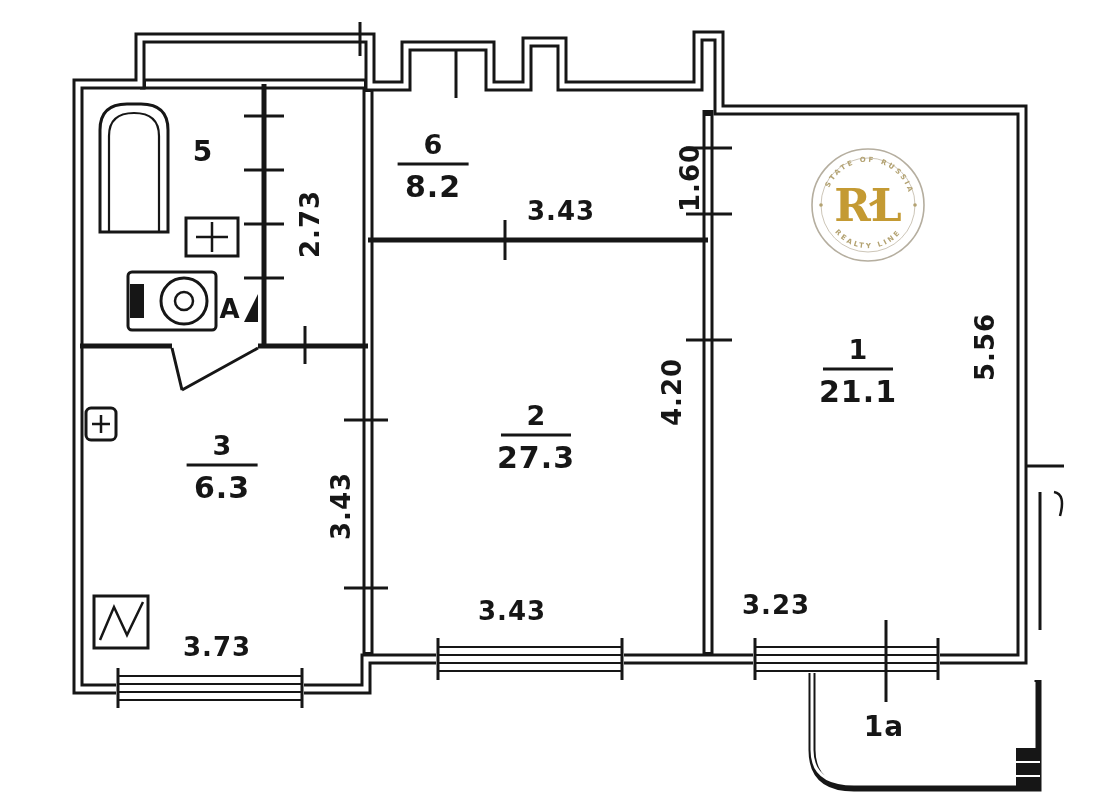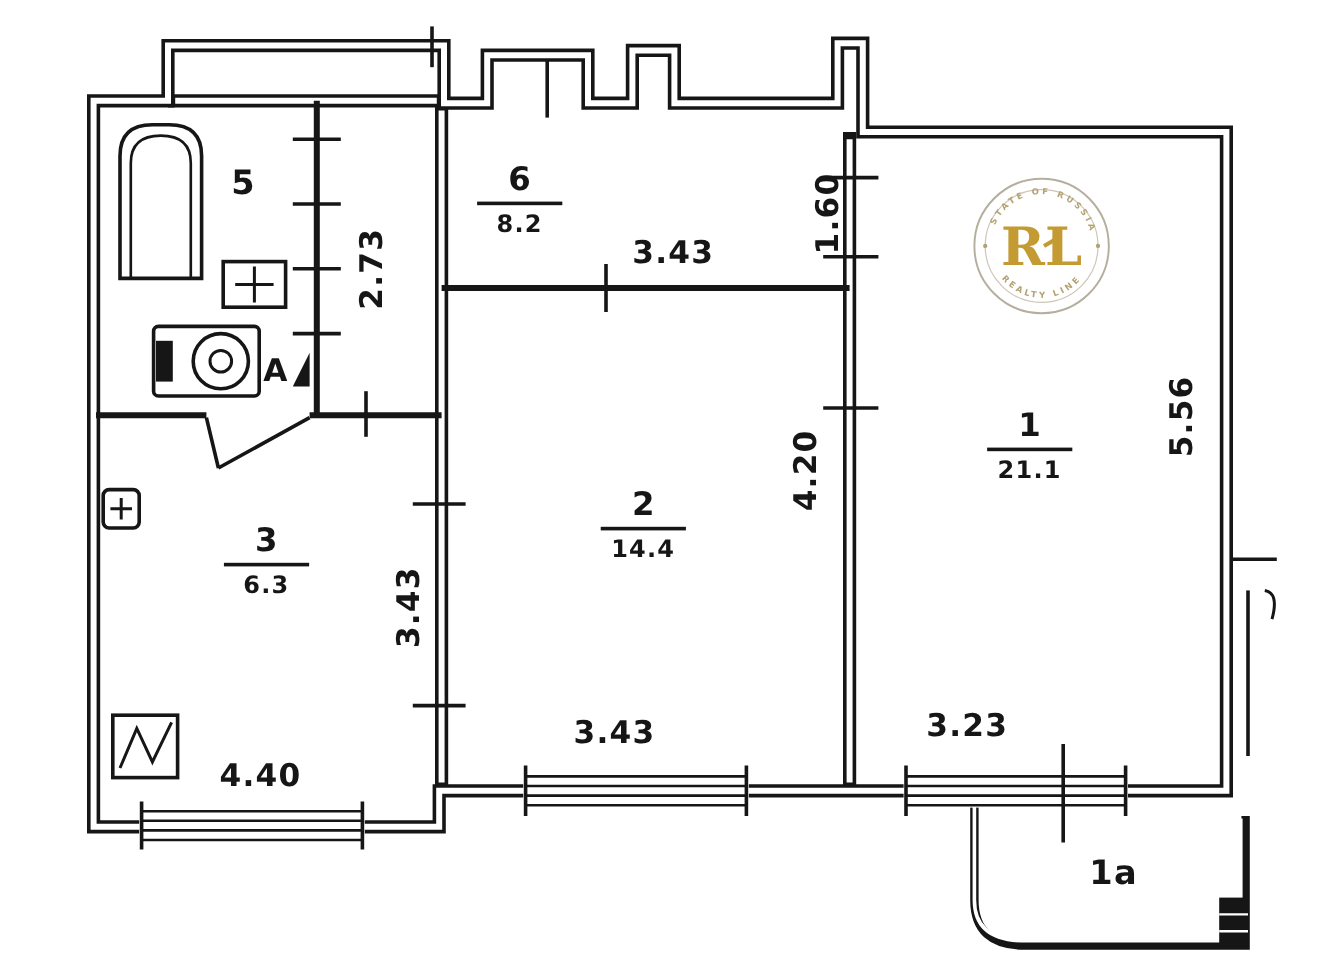--- a/index.html
+++ b/index.html
@@ -22,21 +22,21 @@
     line-height:1.05;
   }
   .vert{transform:translate(-50%,-50%) rotate(-90deg);}
   .frac{
     position:absolute;
     transform:translate(-50%,-50%);
     display:flex;flex-direction:column;align-items:center;
     color:#161616;font-weight:bold;
   }
   .frac .num{font-size:27px;border-bottom:3px solid #161616;padding:0 26px 3px;}
-  .frac .area{font-size:20px;padding-top:3px;letter-spacing:1px;}
+  .frac .area{font-size:30px;padding-top:3px;letter-spacing:1px;}
   .single{font-size:28px;}
 </style>
 </head>
 <body>
 
 <div id="stage">
 
   <svg id="plan-svg" width="1108" height="802" viewBox="0 0 1108 802">
 
     <g>
@@ -156,42 +156,42 @@
     <span class="num">6</span>
     <span class="area">8.2</span>
   </div>
 
   <div class="lbl" style="left:561px;top:212px">3.43</div>
 
   <div class="lbl vert" style="left:691px;top:178px">1.60</div>
 
   <div class="frac" style="left:536px;top:437px">
     <span class="num">2</span>
-    <span class="area">14.4</span>
+    <span class="area">27.3</span>
   </div>
 
   <div class="lbl vert" style="left:673px;top:392px">4.20</div>
 
   <div class="frac" style="left:858px;top:371px">
     <span class="num">1</span>
     <span class="area">21.1</span>
   </div>
 
   <div class="lbl vert" style="left:986px;top:347px">5.56</div>
 
   <div class="frac" style="left:222px;top:467px">
     <span class="num">3</span>
     <span class="area">6.3</span>
   </div>
 
   <div class="lbl vert" style="left:342px;top:506px">3.43</div>
 
-  <div class="lbl" style="left:217px;top:648px">4.40</div>
+  <div class="lbl" style="left:217px;top:648px">3.73</div>
 
   <div class="lbl" style="left:512px;top:612px">3.43</div>
 
-  <div class="lbl" style="left:806px;top:606px">3.23</div>
+  <div class="lbl" style="left:776px;top:606px">3.23</div>
 
-  <div class="lbl single" style="left:928px;top:727px">1a</div>
+  <div class="lbl single" style="left:884px;top:727px">1a</div>
 
   <div class="lbl" style="left:230px;top:310px">A</div>
 
 </div>
 
 </body></html>

